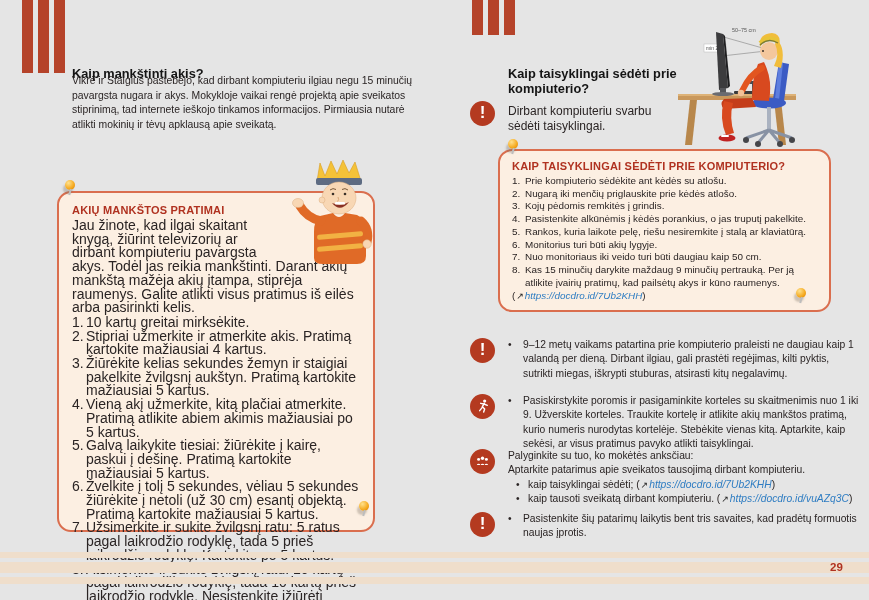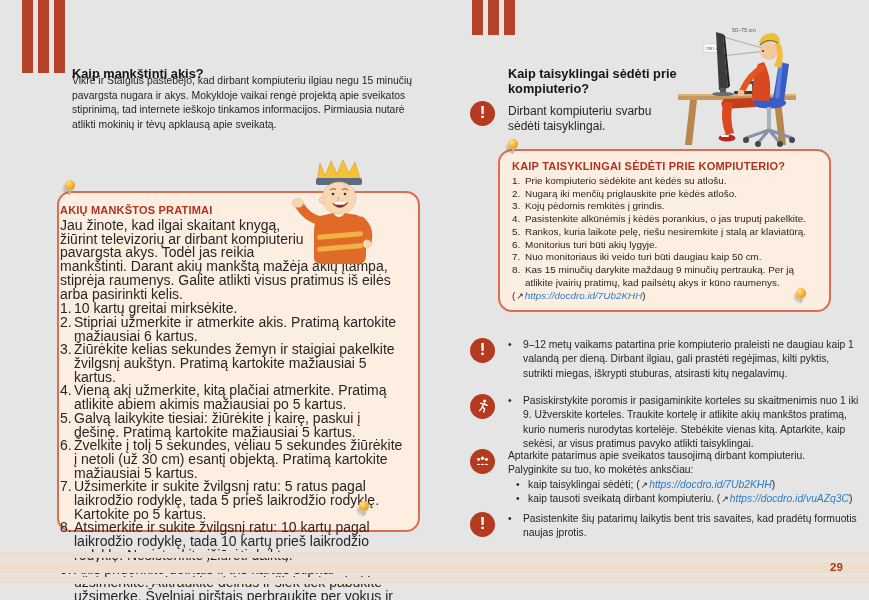--- a/index.html
+++ b/index.html
@@ -21,21 +21,21 @@
 
   .intro-left { position:absolute; left:72px; top:74px; width:350px; font-size:10.4px; line-height:14.6px; }
   .intro-left .part2 { display:block; width:282px; }
   .intro-right { position:absolute; left:508px; top:104px; width:172px; font-size:12px; line-height:14.6px; }
 
   
   .box {
     position:absolute; box-sizing:border-box;
     background:#fcefe2; border:2px solid #da6e4e; border-radius:14px;
   }
-  .box-left { left:57px; top:191px; width:363px; height:341px; padding:11px 13px 6px 1px; }
+  .box-left { left:57px; top:191px; width:318px; height:341px; padding:11px 13px 6px 13px; }
   .box-right { left:498px; top:149px; width:333px; height:163px; padding:9px 12px 6px 12px; }
   .box h2 { margin:0 0 3px 0; font-size:11px; font-weight:bold; color:#b03220; letter-spacing:.2px; }
   .box-left .btext { font-size:14px; line-height:13.7px; }
   .box-right .btext { font-size:9.9px; line-height:12.7px; }
   .box-intro { margin:0 0 1px 0; }
   .boy-spacer { float:right; width:92px; height:28px; }
   .oli { display:flex; }
   .oli .num { flex:none; width:14px; }
   .box-right .oli .num { width:13px; }
   .oli .txt { flex:1; }
@@ -127,21 +127,21 @@
     <p class="box-intro btext">
       <span class="boy-spacer"></span>
       <span>Jau žinote, kad ilgai skaitant knygą, žiūrint televizorių ar dirbant kompiuteriu pavargsta akys. Todėl jas reikia mankštinti. Darant akių mankštą mažėja akių įtampa, stiprėja raumenys. Galite atlikti visus pratimus iš eilės arba pasirinkti kelis.</span>
     </p>
     <div class="oli btext">
         <span class="num">1.</span>
         <span class="txt">10 kartų greitai mirksėkite.</span>
       </div>
     <div class="oli btext">
         <span class="num">2.</span>
-        <span class="txt">Stipriai užmerkite ir atmerkite akis. Pratimą kartokite mažiausiai 6 kartus.</span>
+        <span class="txt">Stipriai užmerkite ir atmerkite akis. Pratimą kartokite mažiausiai 4 kartus.</span>
       </div>
     <div class="oli btext">
         <span class="num">3.</span>
         <span class="txt">Žiūrėkite kelias sekundes žemyn ir staigiai pakelkite žvilgsnį aukštyn. Pratimą kartokite mažiausiai 5 kartus.</span>
       </div>
     <div class="oli btext">
         <span class="num">4.</span>
         <span class="txt">Vieną akį užmerkite, kitą plačiai atmerkite. Pratimą atlikite abiem akimis mažiausiai po 5 kartus.</span>
       </div>
     <div class="oli btext">
@@ -290,22 +290,22 @@
       <svg width="17" height="17" viewBox="0 0 24 24">
         <circle cx="6.5" cy="9" r="2.1" fill="#fff"></circle>
           <circle cx="12" cy="7.5" r="2.4" fill="#fff"></circle>
           <circle cx="17.5" cy="9" r="2.1" fill="#fff"></circle>
         <path d="M4 17 a2.6 2.6 0 0 1 5 0 z" fill="#fff"></path>
         <path d="M9.4 17 a2.7 2.7 0 0 1 5.2 0 z" fill="#fff"></path>
         <path d="M15 17 a2.6 2.6 0 0 1 5 0 z" fill="#fff"></path>
       </svg>
     </div>
     <div class="ntext">
+      <div>Palyginkite su tuo, ko mokėtės anksčiau:</div>
       <div>Aptarkite patarimus apie sveikatos tausojimą dirbant kompiuteriu.</div>
-      <div>Palyginkite su tuo, ko mokėtės anksčiau:</div>
       <div class="sub">
           <span class="bullet">•</span>
           <span><span>kaip taisyklingai sėdėti; (</span><span class="arrow">↗</span><span class="link">https://docdro.id/7Ub2KHH</span><span>)</span></span>
         </div>
       <div class="sub">
           <span class="bullet">•</span>
           <span><span>kaip tausoti sveikatą dirbant kompiuteriu. (</span><span class="arrow">↗</span><span class="link">https://docdro.id/vuAZq3C</span><span>)</span></span>
         </div>
     </div>
   </div>

